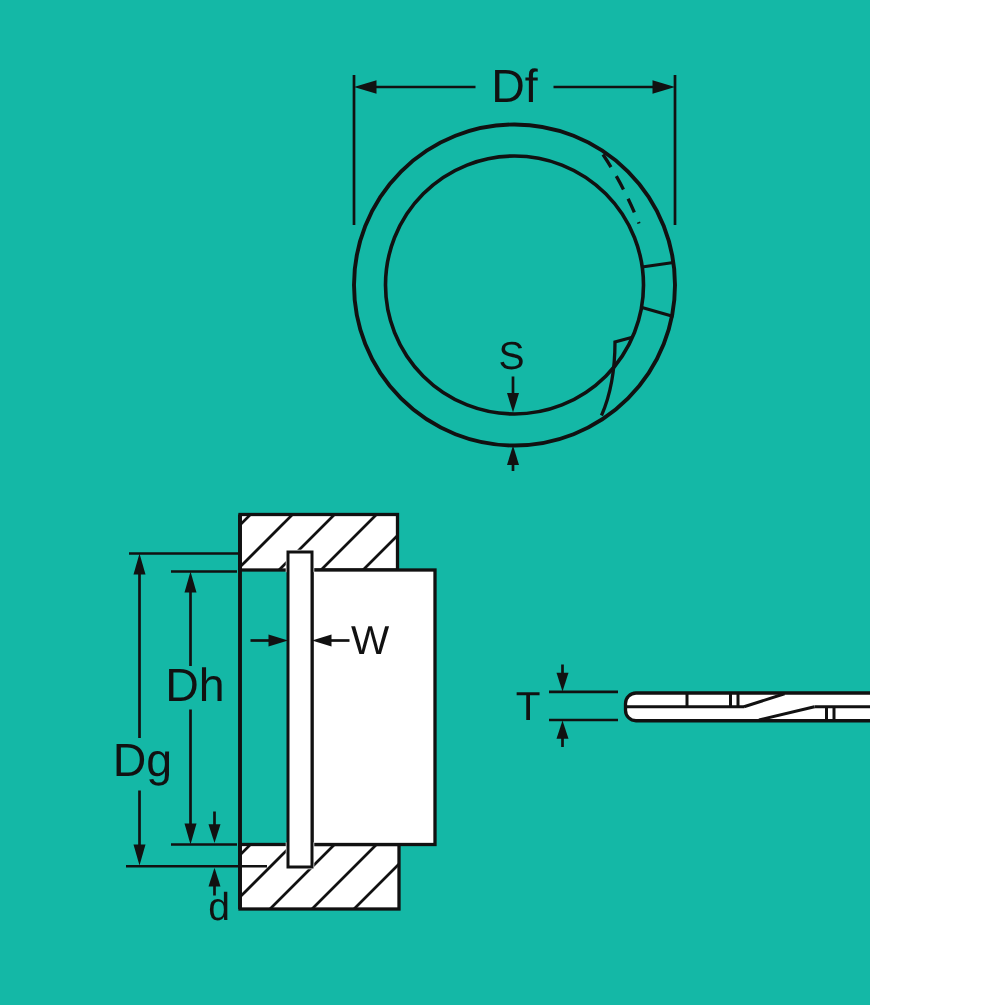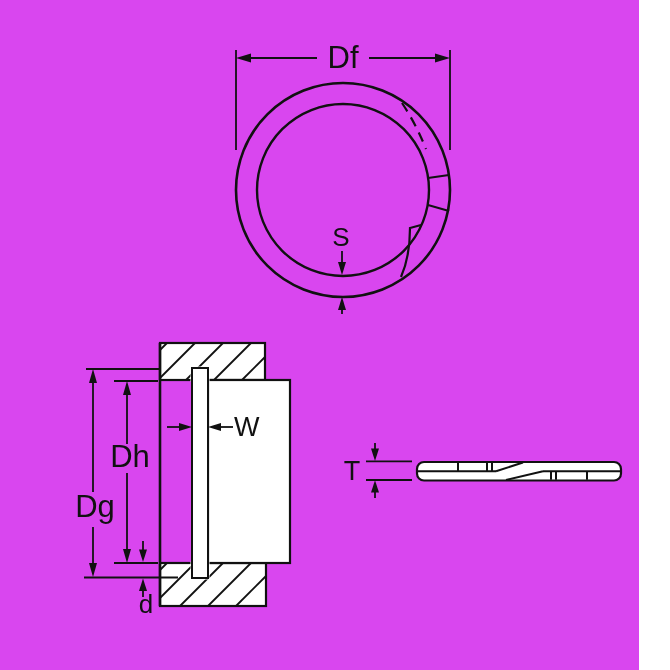--- a/index.html
+++ b/index.html
@@ -1,16 +1,16 @@
 <!DOCTYPE html>
 <html><head>
 <meta charset="utf-8">
 <style>
   html,body{margin:0;padding:0;background:#fff;}
-  .stage{position:relative;width:639px;height:670px;background:#d946ef;overflow:hidden;}
+  .stage{position:relative;width:580px;height:670px;background:#14b8a6;overflow:hidden;}
   svg{display:block;}
   svg text{font-family:"Liberation Sans","DejaVu Sans",sans-serif;fill:#111;}
   .lbl-lg{font-size:31px;}
   .lbl-md{font-size:27px;}
   .lbl-sm{font-size:26px;}
   .ln{stroke:#111;fill:none;}
   .thick{stroke-width:2.6;}
   .mid{stroke-width:2.2;}
   .dim{stroke-width:1.8;}
   .hatch{stroke:#111;stroke-width:1.8;fill:none;}

